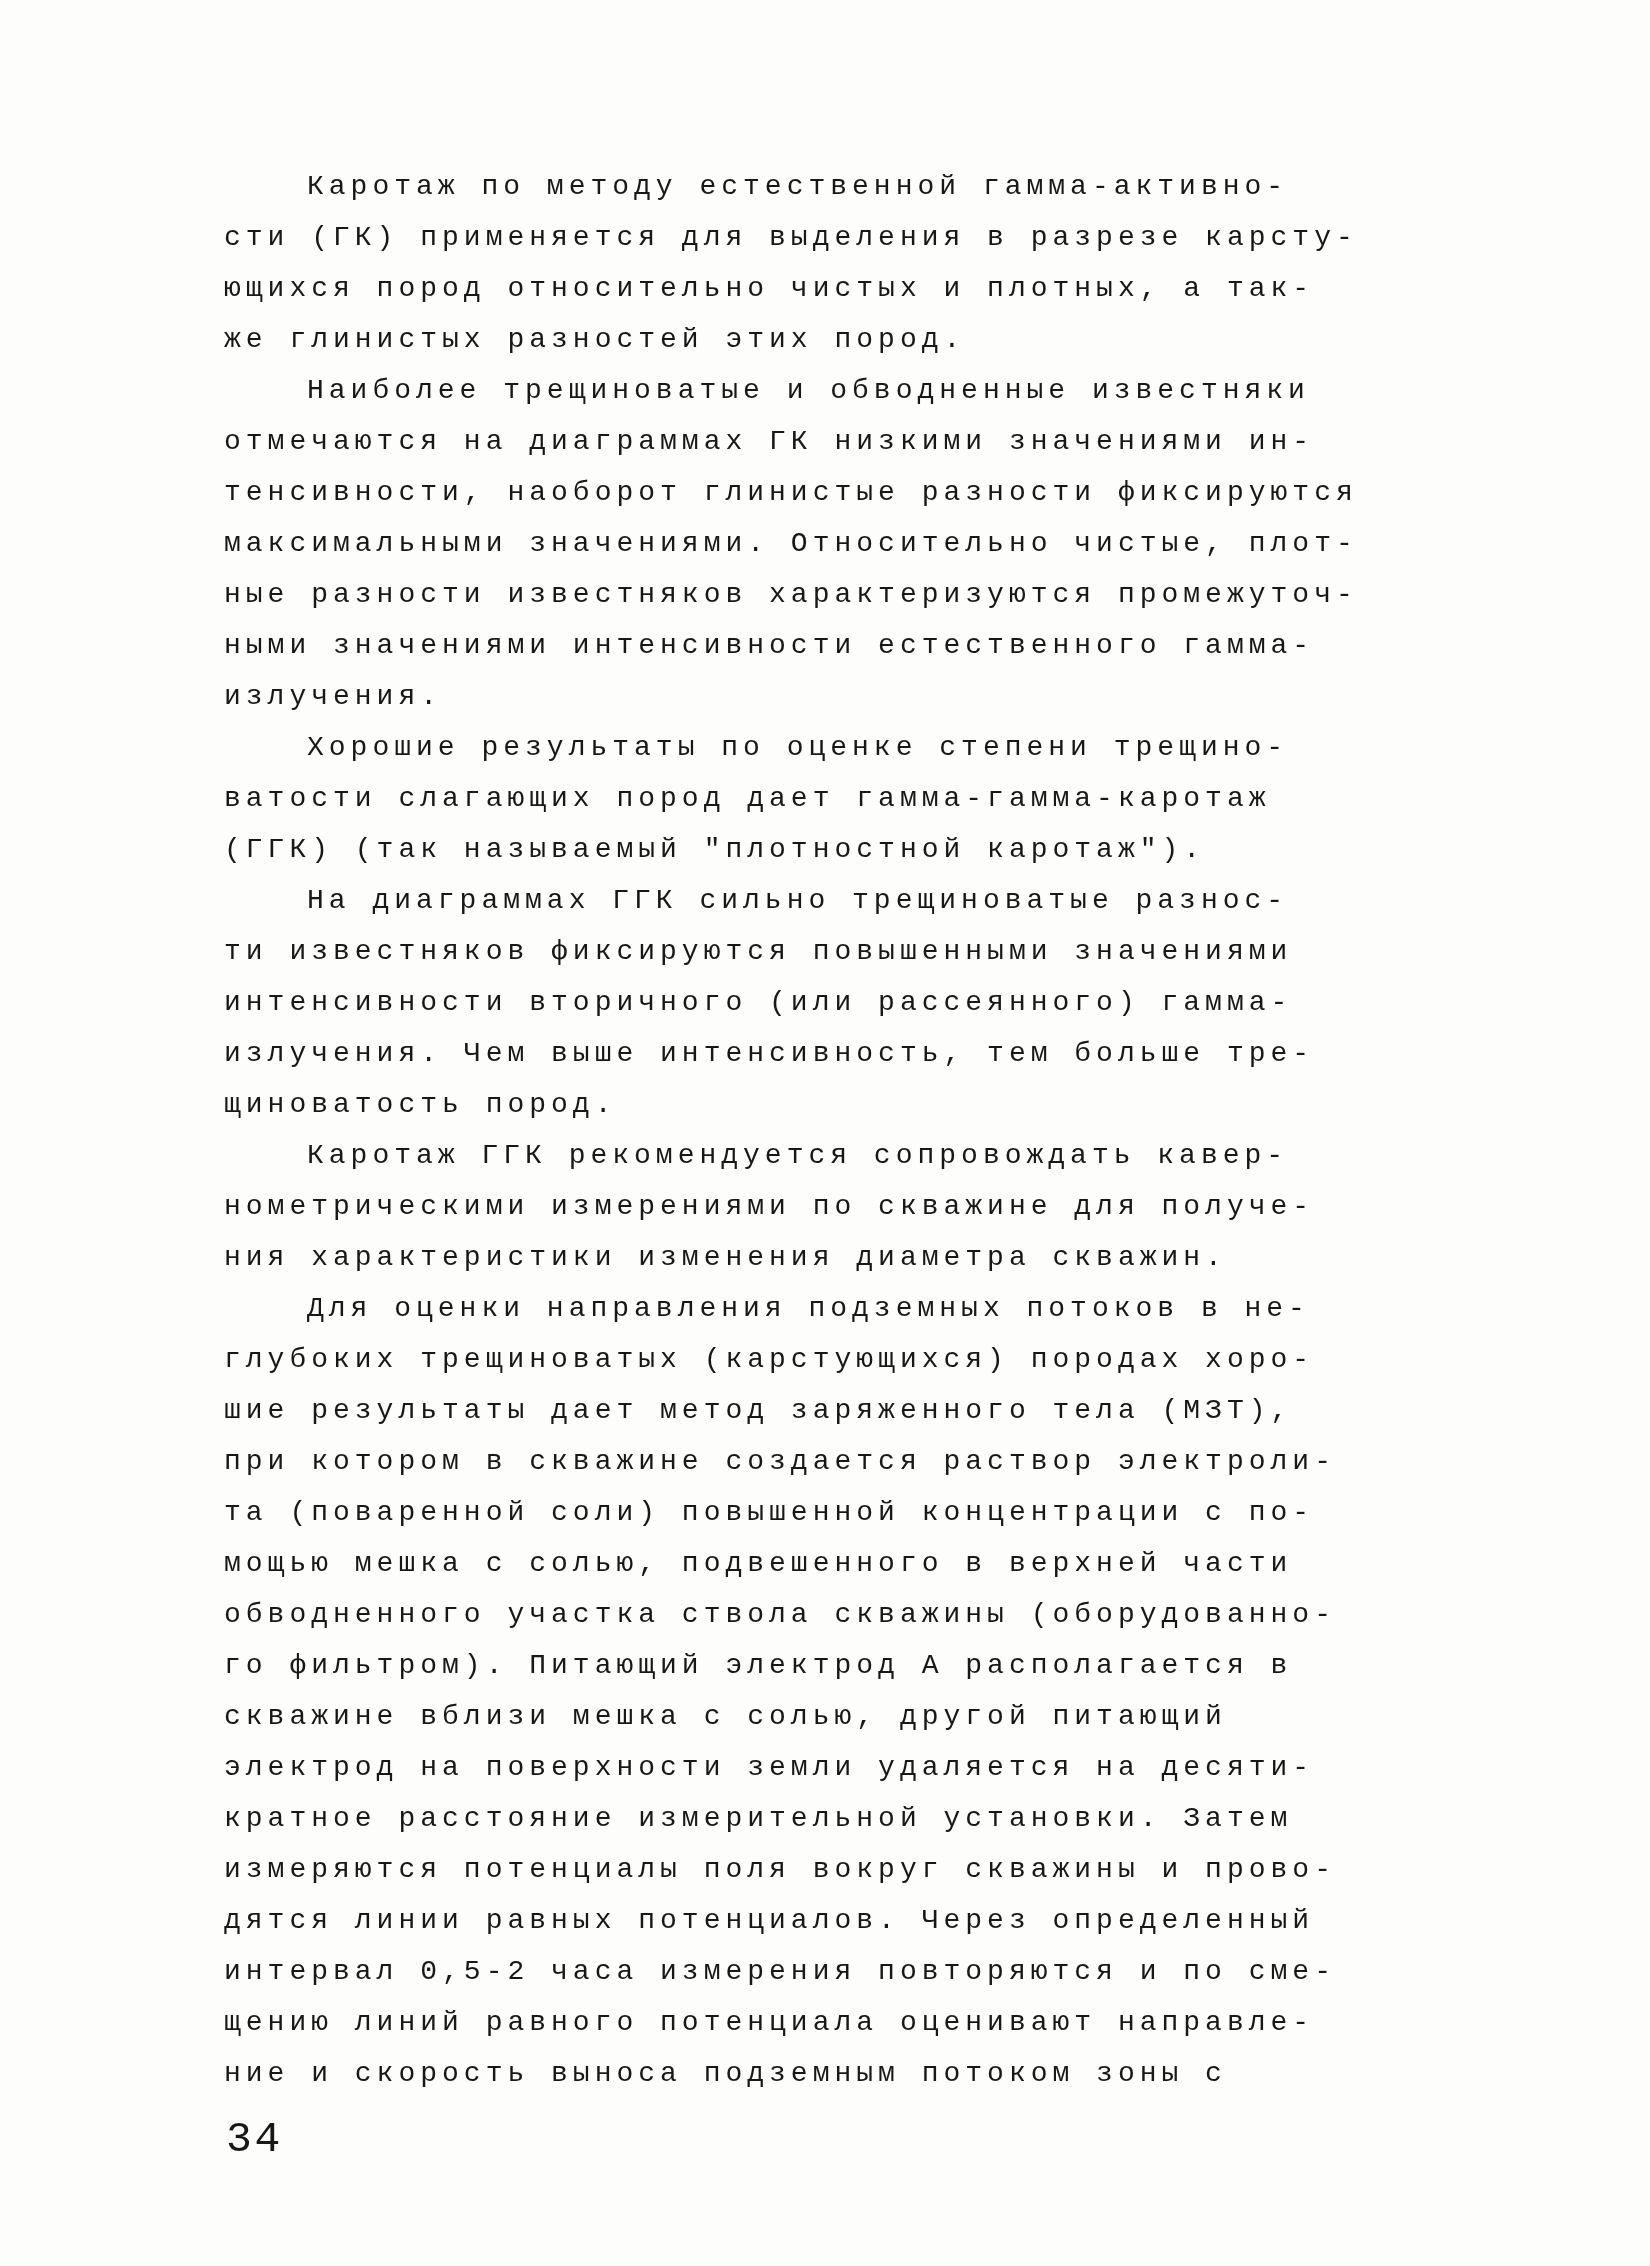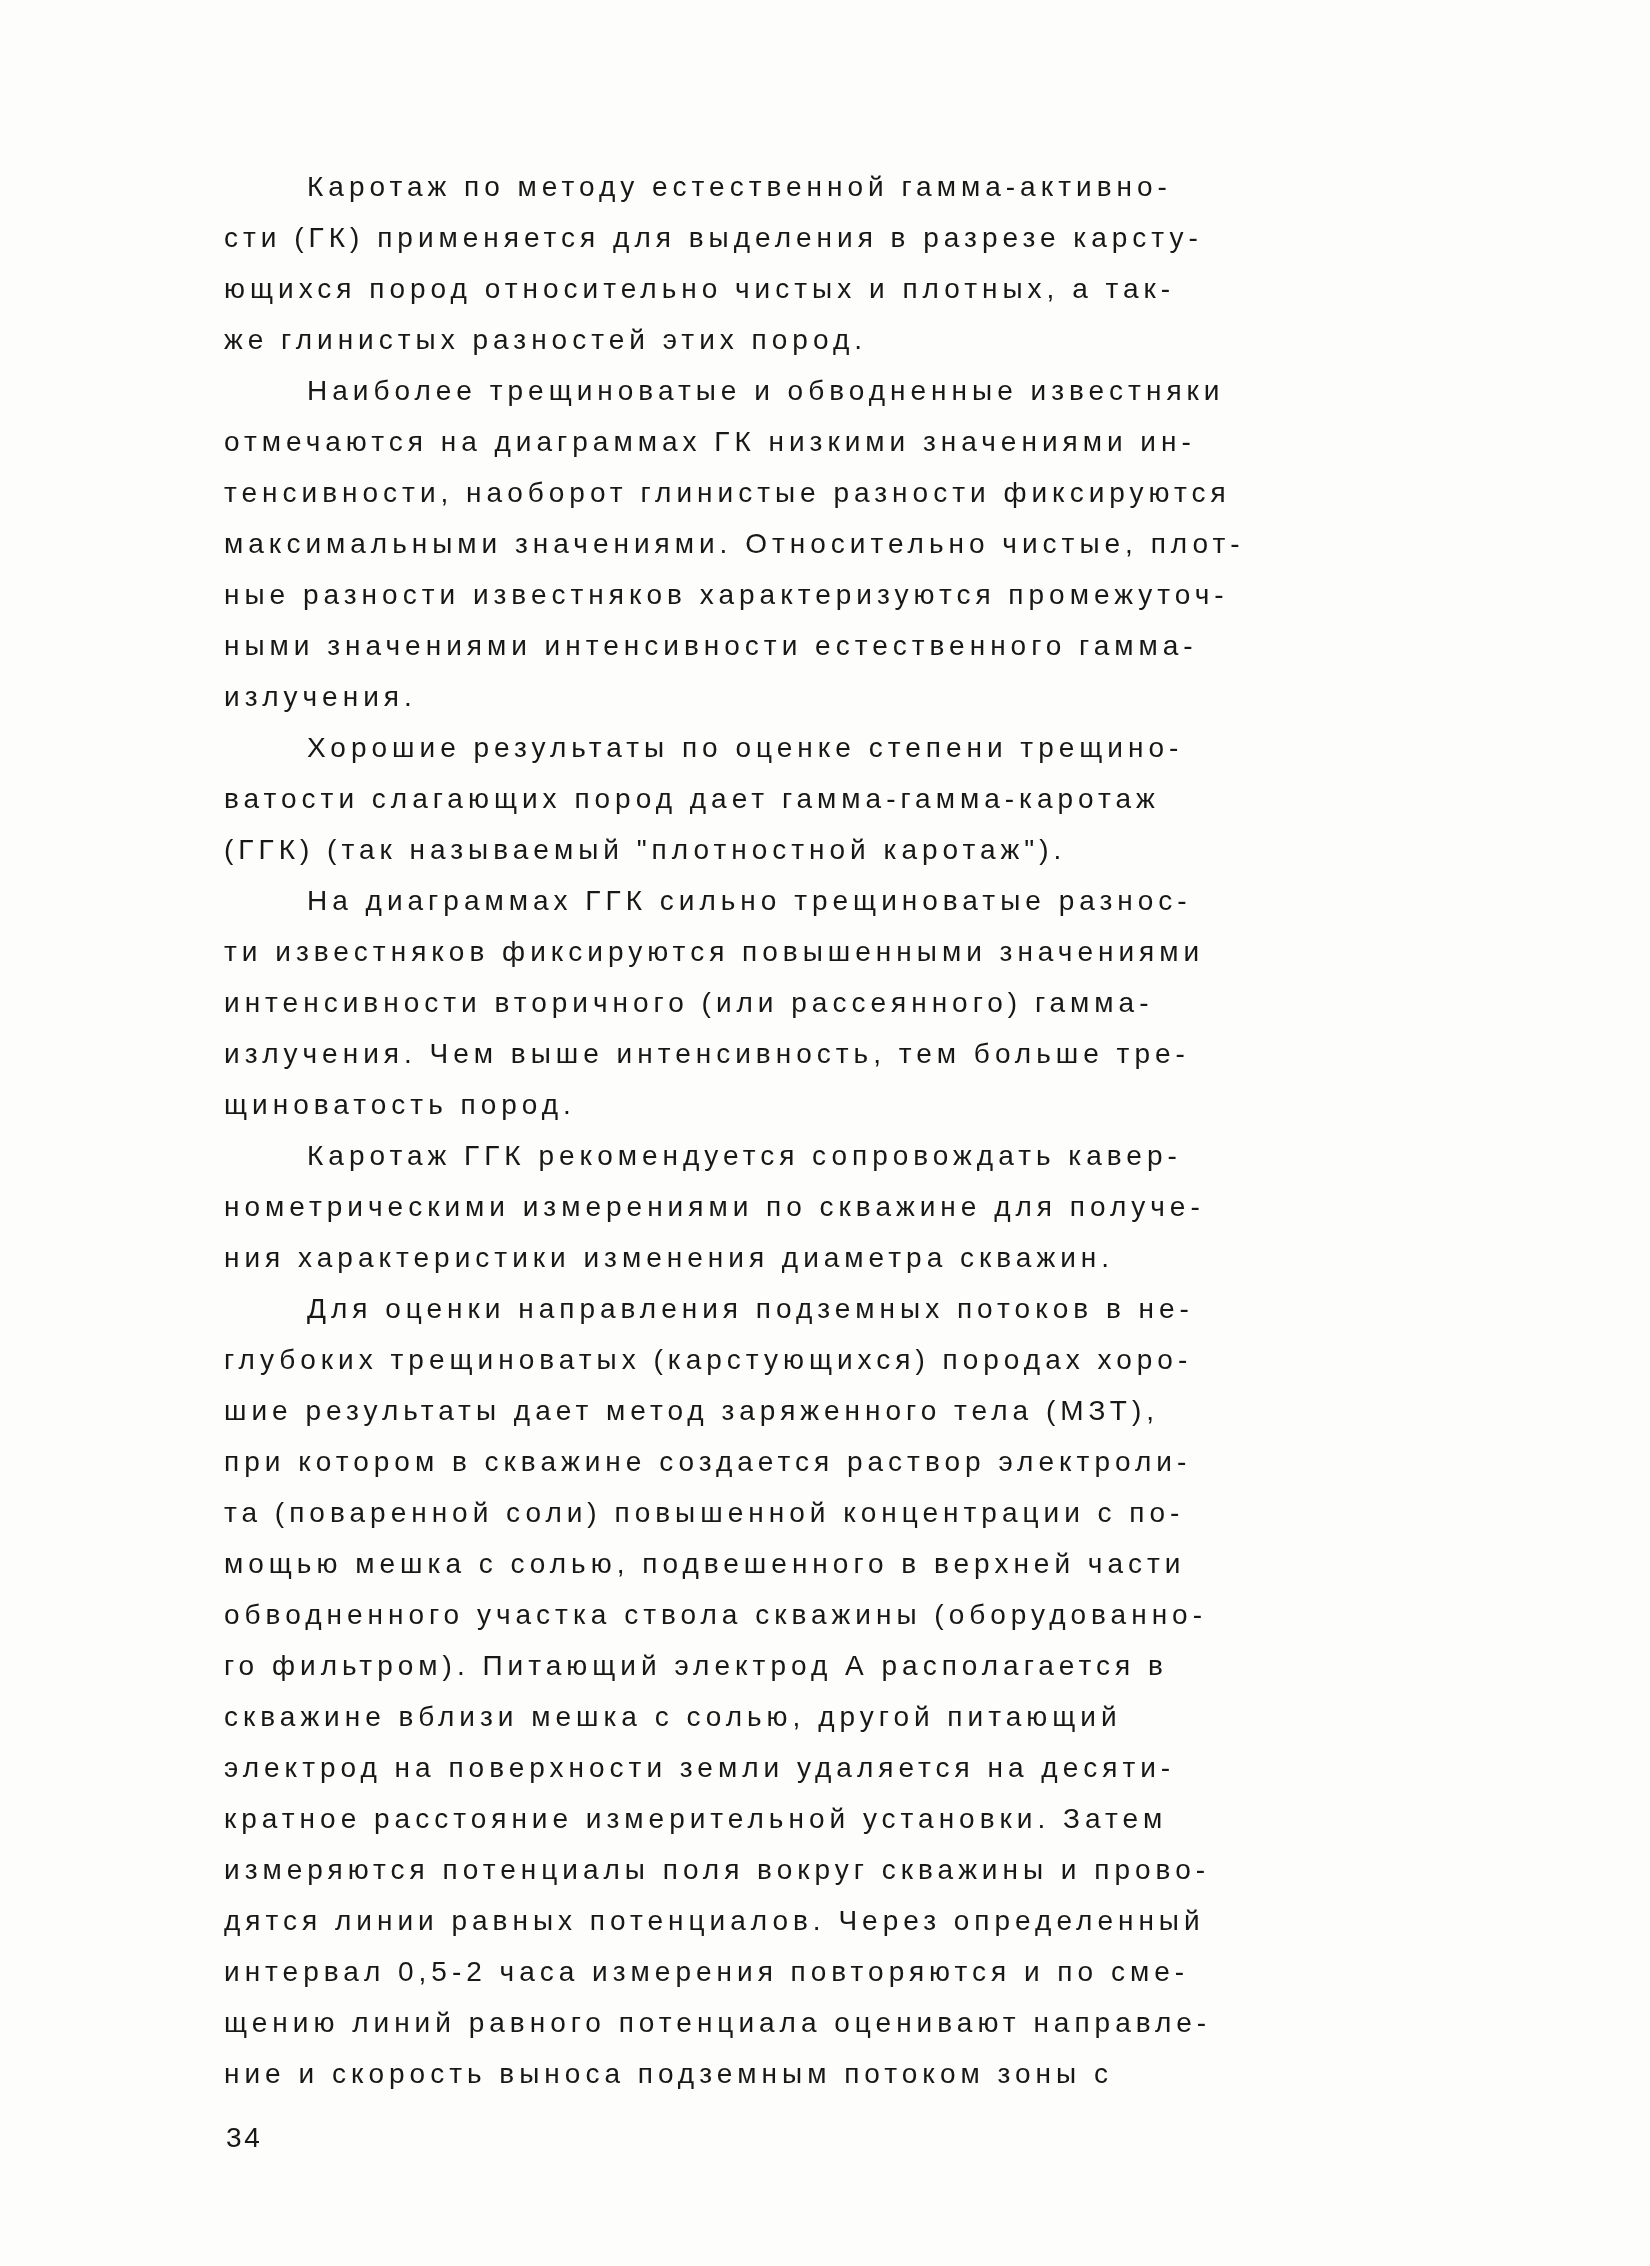--- a/index.html
+++ b/index.html
@@ -7,21 +7,21 @@
     padding: 0;
     background: #e8e8e4;
   }
   .page {
     position: relative;
     width: 1650px;
     height: 2267px;
     margin: 0 auto;
     background: #fdfdfb;
     color: #181818;
-    font-family: Liberation Sans, sans-serif;
+    font-family: Liberation Mono, monospace;
     overflow: hidden;
   }
   .text-block {
     position: absolute;
     left: 224px;
     top: 161px;
     width: 1212px;
     font-size: 28px;
     line-height: 51px;
     letter-spacing: 5px;
@@ -31,23 +31,22 @@
     height: 51px;
     white-space: pre;
   }
   .line.indent {
     padding-left: 83px;
   }
   .page-number {
     position: absolute;
     left: 226px;
     top: 2115px;
-    font-size: 28px;
+    font-size: 43px;
     letter-spacing: 2.7px;
-    margin-top: 7px;
   }
 </style>
 </head>
 <body>
 
 <div class="page">
   <div class="text-block"><div class="line indent">Каротаж по методу естественной гамма-активно-</div><div class="line">сти (ГК) применяется для выделения в разрезе карсту-</div><div class="line">ющихся пород относительно чистых и плотных, а так-</div><div class="line">же глинистых разностей этих пород.</div><div class="line indent">Наиболее трещиноватые и обводненные известняки</div><div class="line">отмечаются на диаграммах ГК низкими значениями ин-</div><div class="line">тенсивности, наоборот глинистые разности фиксируются</div><div class="line">максимальными значениями. Относительно чистые, плот-</div><div class="line">ные разности известняков характеризуются промежуточ-</div><div class="line">ными значениями интенсивности естественного гамма-</div><div class="line">излучения.</div><div class="line indent">Хорошие результаты по оценке степени трещино-</div><div class="line">ватости слагающих пород дает гамма-гамма-каротаж</div><div class="line">(ГГК) (так называемый "плотностной каротаж").</div><div class="line indent">На диаграммах ГГК сильно трещиноватые разнос-</div><div class="line">ти известняков фиксируются повышенными значениями</div><div class="line">интенсивности вторичного (или рассеянного) гамма-</div><div class="line">излучения. Чем выше интенсивность, тем больше тре-</div><div class="line">щиноватость пород.</div><div class="line indent">Каротаж ГГК рекомендуется сопровождать кавер-</div><div class="line">нометрическими измерениями по скважине для получе-</div><div class="line">ния характеристики изменения диаметра скважин.</div><div class="line indent">Для оценки направления подземных потоков в не-</div><div class="line">глубоких трещиноватых (карстующихся) породах хоро-</div><div class="line">шие результаты дает метод заряженного тела (МЗТ),</div><div class="line">при котором в скважине создается раствор электроли-</div><div class="line">та (поваренной соли) повышенной концентрации с по-</div><div class="line">мощью мешка с солью, подвешенного в верхней части</div><div class="line">обводненного участка ствола скважины (оборудованно-</div><div class="line">го фильтром). Питающий электрод А располагается в</div><div class="line">скважине вблизи мешка с солью, другой питающий</div><div class="line">электрод на поверхности земли удаляется на десяти-</div><div class="line">кратное расстояние измерительной установки. Затем</div><div class="line">измеряются потенциалы поля вокруг скважины и прово-</div><div class="line">дятся линии равных потенциалов. Через определенный</div><div class="line">интервал 0,5-2 часа измерения повторяются и по сме-</div><div class="line">щению линий равного потенциала оценивают направле-</div><div class="line">ние и скорость выноса подземным потоком зоны с</div></div>
   <div class="page-number">34</div>
 </div>
 

